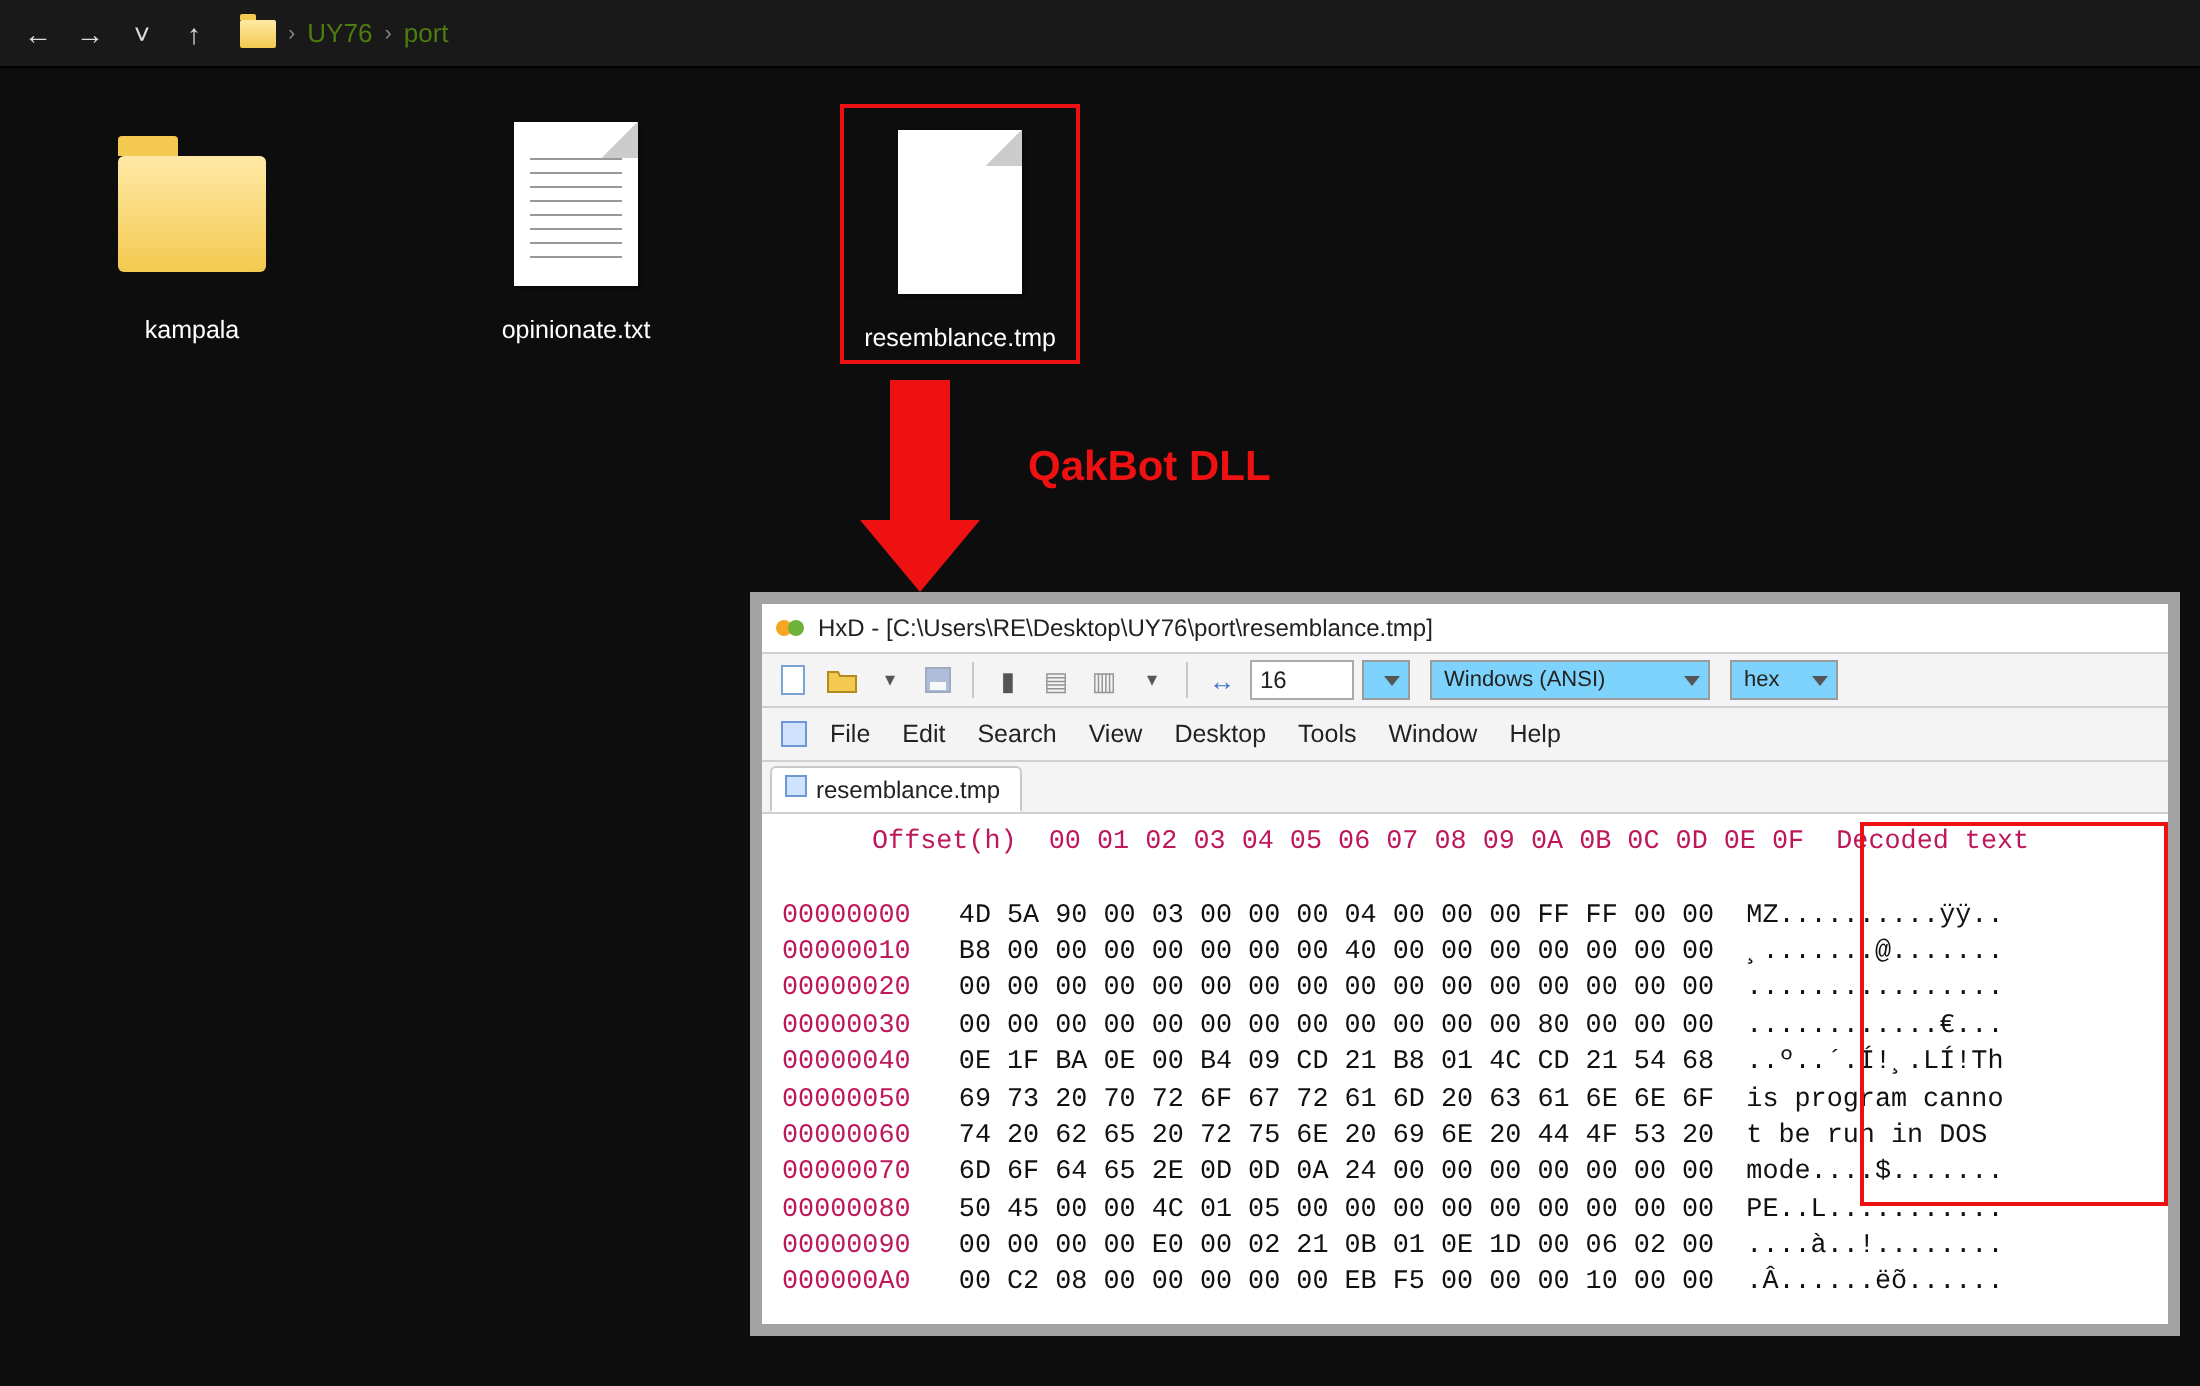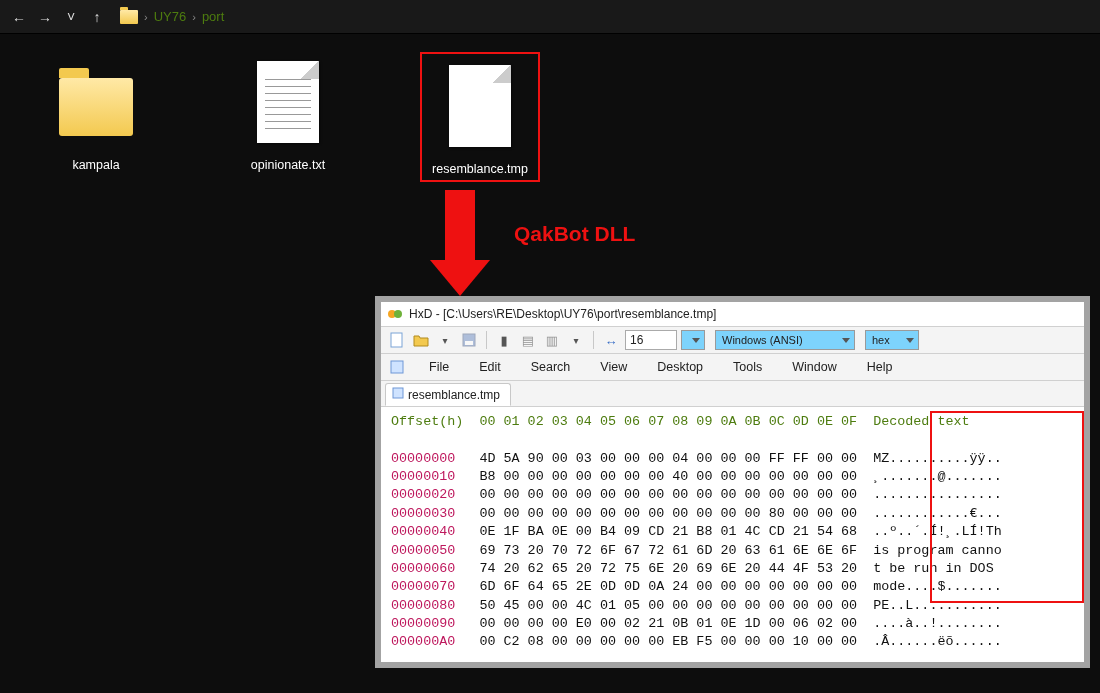--- a/index.html
+++ b/index.html
@@ -109,21 +109,21 @@
     display:flex; align-items:center; padding:3px 6px; gap:4px;
   }
   .tb-btn { width:20px; height:20px; display:flex; align-items:center; justify-content:center; font-size:13px; color:#555; }
   .tb-sep { width:1px; height:18px; background:#c8c8c8; margin:0 3px; }
   .tb-input { width:52px; height:20px; border:1px solid #aaa; font-size:12px; padding:0 4px; background:#fff; display:flex; align-items:center; }
   .tb-select { height:20px; border:1px solid #9a9a9a; font-size:11px; padding:0 16px 0 6px; background:#7dd3fc; display:flex; align-items:center; position:relative; }
   .tb-select:after { content:""; position:absolute; right:4px; top:7px; border-left:4px solid transparent; border-right:4px solid transparent; border-top:5px solid #555; }
 
   .hxd-menu {
     background:#f4f4f4; border-bottom:1px solid #d0d0d0;
-    display:flex; align-items:center; padding:3px 6px; gap:14px;
+    display:flex; align-items:center; padding:3px 6px; gap:0;
   }
   .hxd-menu .m { padding:2px 8px; font-size:12.5px; }
   .hxd-tabbar {
     background:#f4f4f4; border-bottom:1px solid #d0d0d0;
     padding:2px 4px 0;
   }
   .hxd-tab {
     display:inline-flex; align-items:center; gap:4px;
     background:#fff; border:1px solid #c8c8c8; border-bottom:1px solid #fff;
     padding:3px 10px 3px 6px; font-size:12px;
@@ -131,21 +131,21 @@
   }
 
   
   .hexwrap { position:relative; padding:6px 10px 10px 10px; }
   pre.hex {
     font-family:"Courier New", monospace;
     font-size:13.4px; line-height:1.37;
     white-space:pre;
     color:#111;
   }
-  pre.hex .hdr { color:#4d7c0f; }
+  pre.hex .hdr { color:#be185d;margin-left:45px; }
   pre.hex .off { color:#be185d; }
 
   
   .red-box {
     position:absolute; border:2px solid #e11;
     top:4px; left:549px; width:154px; height:192px;
     pointer-events:none;
   }
 </style>
 </head>

